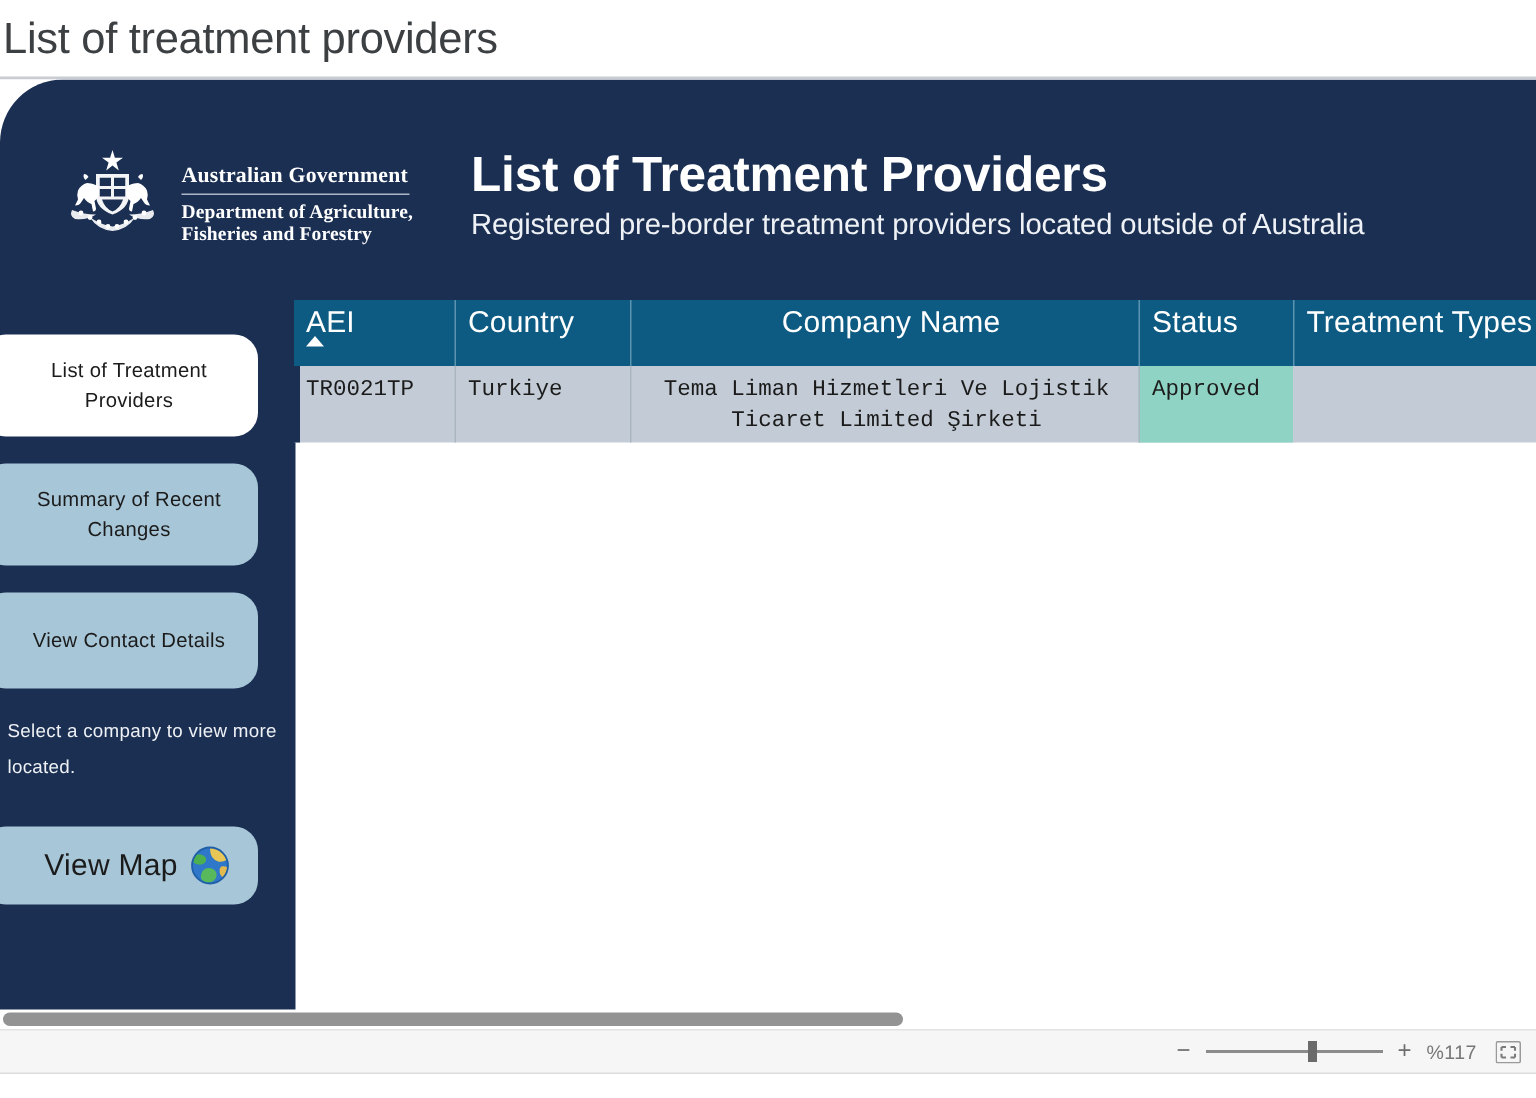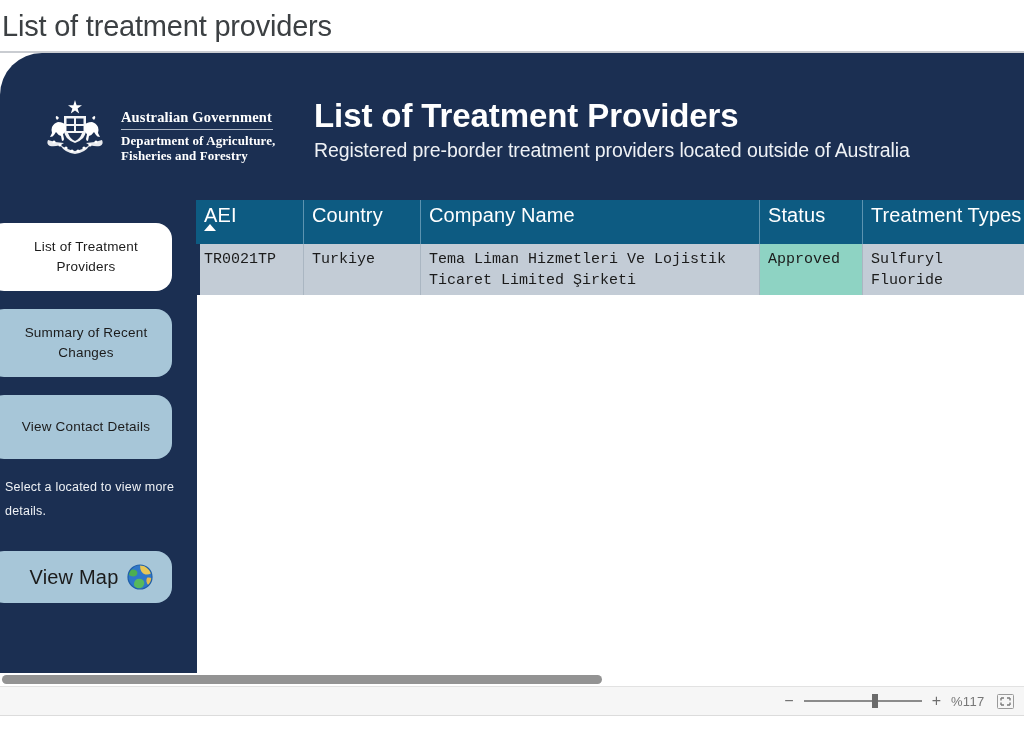--- a/index.html
+++ b/index.html
@@ -230,21 +230,21 @@
     left: 8px;
     top: 24px;
     width: 0; height: 0;
     border-left: 6px solid transparent;
     border-right: 6px solid transparent;
     border-bottom: 7px solid #ffffff;
   }
 
   .c-aei     { width: 107px; }
   .c-country { width: 117px; }
-  .c-company { width: 339px; }
+  .c-company { width: 339px; text-align: center; }
   .c-status  { width: 103px; }
   .c-types   { width: 162px; }
 
   #table-row {
     display: flex;
     min-height: 49px;
     background: #c3ccd6;
     border-left: 4px solid #1b2f52;
     cursor: pointer;
   }
@@ -396,21 +396,21 @@
 
   <div id="banner-titles">
     <div id="banner-title">List of Treatment Providers</div>
     <div id="banner-subtitle">Registered pre-border treatment providers located outside of Australia</div>
   </div>
 
   <div id="tab-list" class="side-tab active">List of Treatment Providers</div>
   <div id="tab-summary" class="side-tab inactive">Summary of Recent Changes</div>
   <div id="tab-contact" class="side-tab inactive">View Contact Details</div>
 
-  <div id="contact-hint">Select a located to view more details.</div>
+  <div id="contact-hint">Select a company to view more located.</div>
 
   <div id="tab-map">
     <span id="map-label">View Map</span>
     <svg id="globe-icon" viewBox="0 0 26 26">
       <circle cx="13" cy="13" r="12" fill="#2f77c9"></circle>
       <path d="M13 1 a12 12 0 0 1 11.4 8.2 q-3 1.8 -6 1.2 q-2.4 -0.6 -4 -3 q-1.4 -2.2 -1.4 -6.4 z" fill="#e8c756"></path>
       <path d="M3.2 6 q3.4 -1.2 6 0.6 q1.8 1.4 1 3.6 q-0.8 2 -3.4 2.2 q-3 0.2 -5 -1.6 q0.4 -2.8 1.4 -4.8 z" fill="#4caf50"></path>
       <path d="M10 15 q3.6 -1 6 1 q2 1.8 1.2 4.6 q-0.8 2.6 -4 3.6 q-3 0.8 -5.2 -1.2 q-1.6 -1.6 -0.8 -4.4 q0.6 -2.4 2.8 -3.6 z" fill="#57b85c"></path>
       <path d="M20.4 13.6 q2.6 -0.6 4.4 0.8 q-0.4 4 -2.8 6.8 q-2.4 -1.4 -2.6 -4 q-0.2 -2.4 1 -3.6 z" fill="#e2b94f"></path>
       <circle cx="13" cy="13" r="12" fill="none" stroke="#1f5fa8" stroke-width="1.2"></circle>
@@ -427,21 +427,20 @@
       <div class="th c-company">Company Name</div>
       <div class="th c-status">Status</div>
       <div class="th c-types">Treatment Types</div>
     </div>
 
     <div id="table-row">
       <div class="td c-aei">TR0021TP</div>
       <div class="td c-country">Turkiye</div>
       <div class="td c-company">Tema Liman Hizmetleri Ve Lojistik Ticaret Limited Şirketi</div>
       <div class="td c-status status-cell">Approved</div>
-      <div class="td c-types">Sulfuryl Fluoride</div>
     </div>
   </div>
 
 </div>
 
 <div id="hscroll-track"></div>
 <div id="hscroll-thumb"></div>
 
 <div id="status-bar">
   <span class="zoom-sign">−</span>

